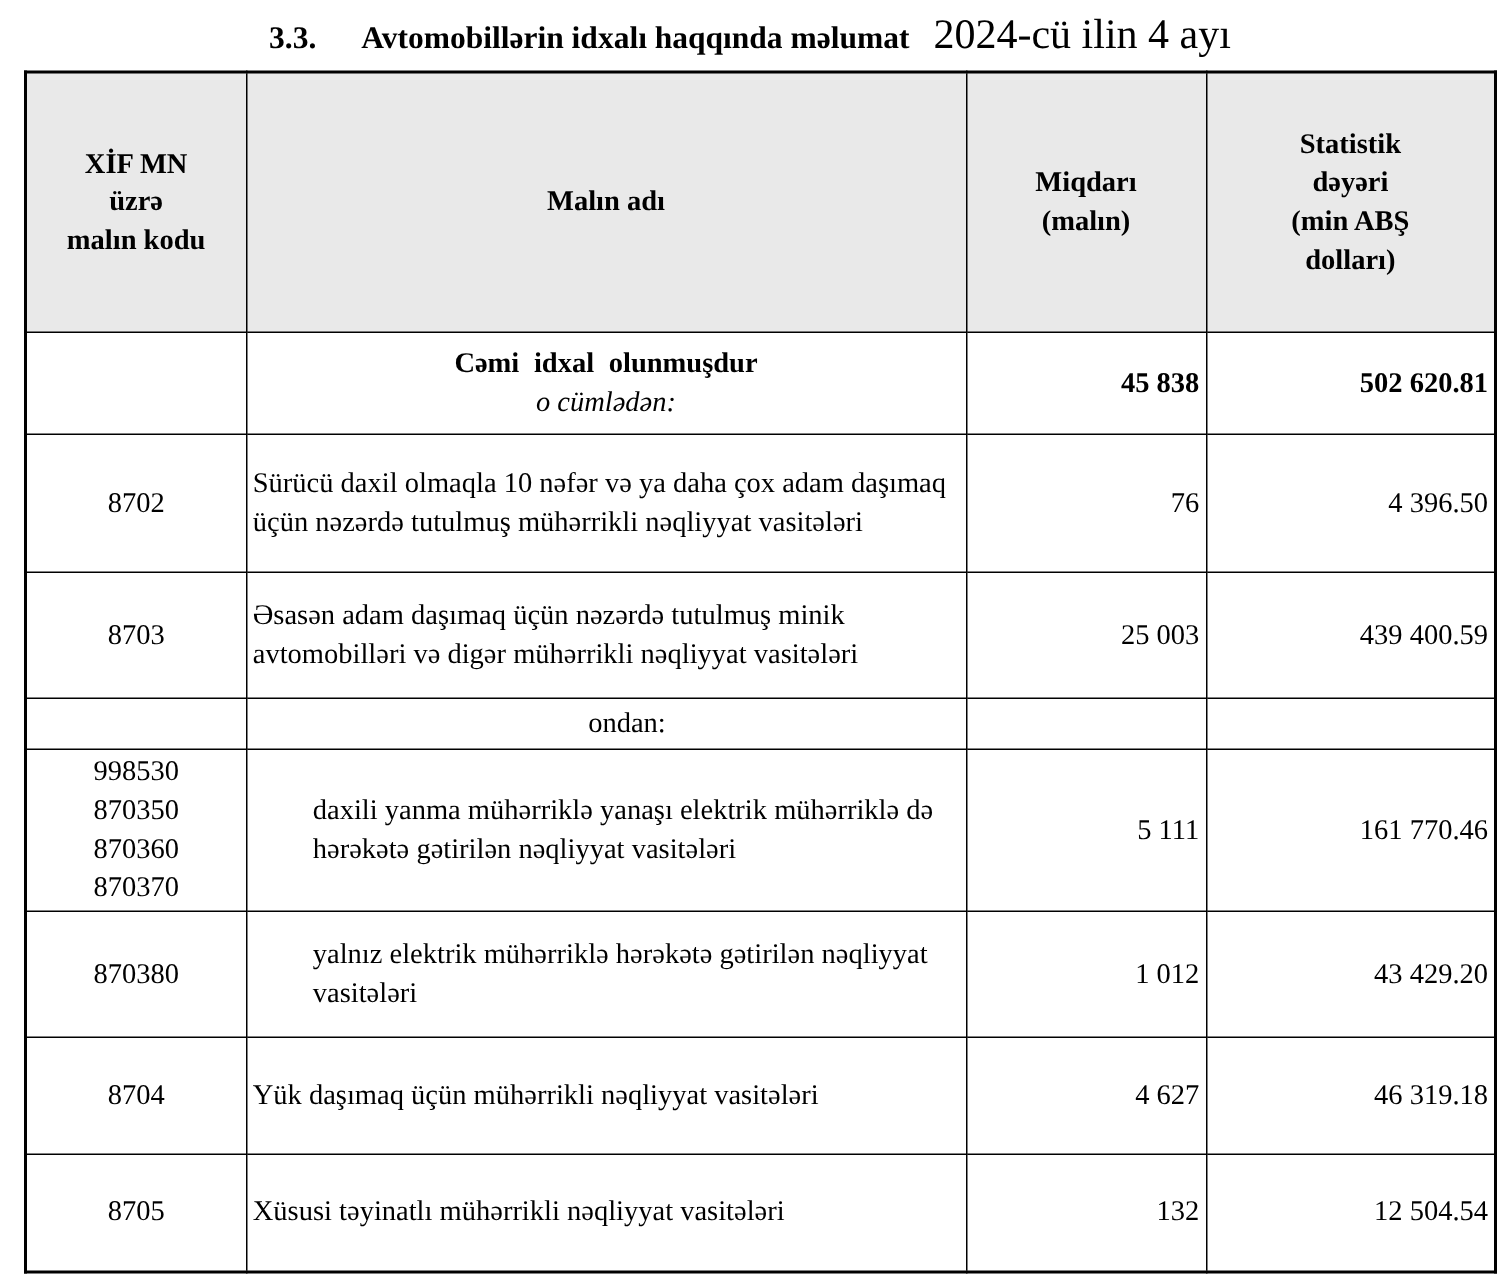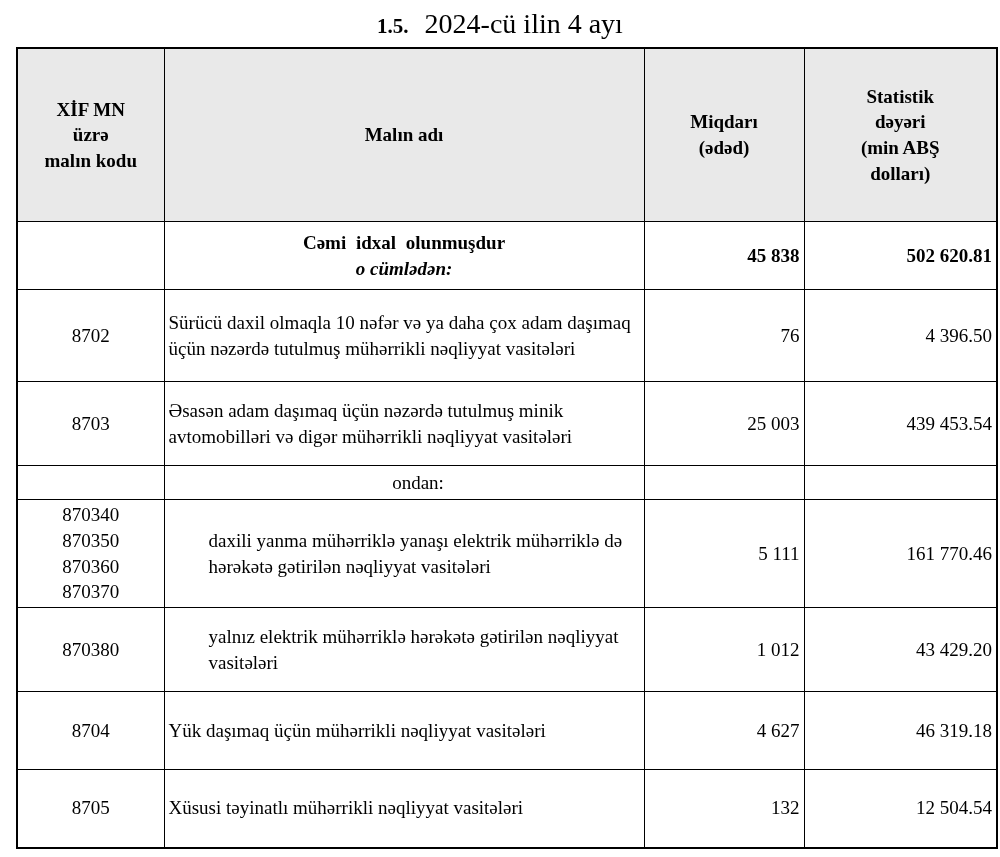--- a/index.html
+++ b/index.html
@@ -92,48 +92,49 @@
   .total-main {
     display: block;
     text-align: center;
     font-weight: bold;
     word-spacing: 5px;
   }
   .total-sub {
     display: block;
     text-align: center;
     font-style: italic;
-    font-weight: bold;
+    font-weight: normal;
   }
 </style>
 </head>
 <body>
 
 <div class="page">
 
   <div class="title-row">
-    <span class="title-num">1.5.</span>
+    <span class="title-num">3.3.</span>
+    <span class="title-text">Avtomobillərin idxalı haqqında məlumat</span>
     <span class="title-period">2024-cü ilin 4 ayı</span>
   </div>
 
   <table class="imports">
     <colgroup>
       <col style="width:147px">
       <col style="width:480px">
       <col style="width:160px">
       <col style="width:193px">
     </colgroup>
     <thead>
       <tr>
         <th>XİF MN
 üzrə
 malın kodu</th>
         <th>Malın adı</th>
         <th>Miqdarı
-(ədəd)</th>
+(malın)</th>
         <th>Statistik
 dəyəri
 (min ABŞ
 dolları)</th>
       </tr>
     </thead>
     <tbody>
 
       <tr class="total-row" style="height:68px">
         <td class="code-cell"></td>
@@ -149,32 +150,32 @@
         <td class="code-cell">8702</td>
         <td class="name-cell">Sürücü daxil olmaqla 10 nəfər və ya daha çox adam daşımaq üçün nəzərdə tutulmuş mühərrikli nəqliyyat vasitələri</td>
         <td class="qty-cell">76</td>
         <td class="val-cell">4 396.50</td>
       </tr>
 
       <tr style="height:84px">
         <td class="code-cell">8703</td>
         <td class="name-cell">Əsasən adam daşımaq üçün nəzərdə tutulmuş minik avtomobilləri və digər mühərrikli nəqliyyat vasitələri</td>
         <td class="qty-cell">25 003</td>
-        <td class="val-cell">439 453.54</td>
+        <td class="val-cell">439 400.59</td>
       </tr>
 
       <tr style="height:34px">
         <td class="code-cell"></td>
         <td class="name-cell center">ondan:</td>
         <td class="qty-cell"></td>
         <td class="val-cell"></td>
       </tr>
 
       <tr style="height:108px">
-        <td class="code-cell">870340
+        <td class="code-cell">998530
 870350
 870360
 870370</td>
         <td class="name-cell indent">daxili yanma mühərriklə yanaşı elektrik mühərriklə də hərəkətə gətirilən nəqliyyat vasitələri</td>
         <td class="qty-cell">5 111</td>
         <td class="val-cell">161 770.46</td>
       </tr>
 
       <tr style="height:84px">
         <td class="code-cell">870380</td>

